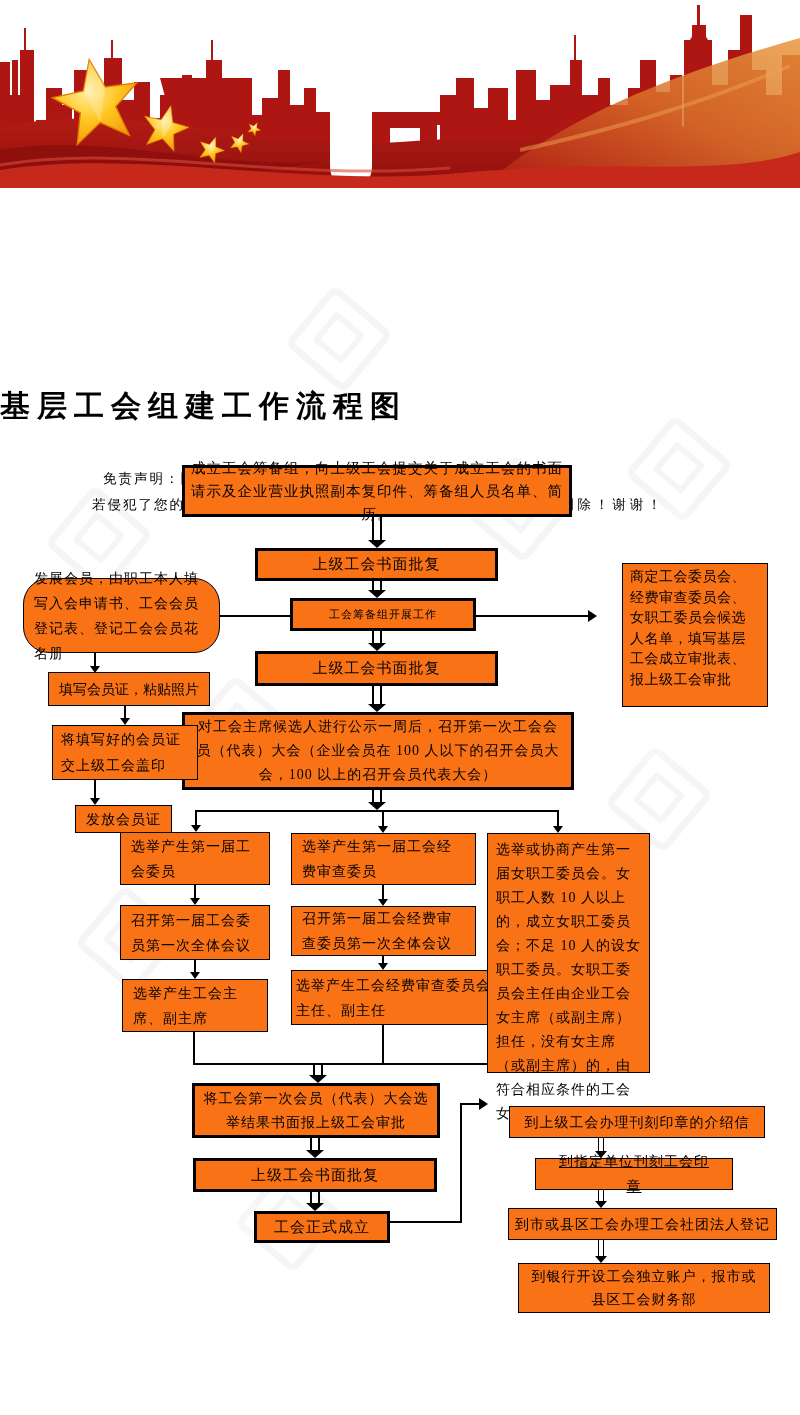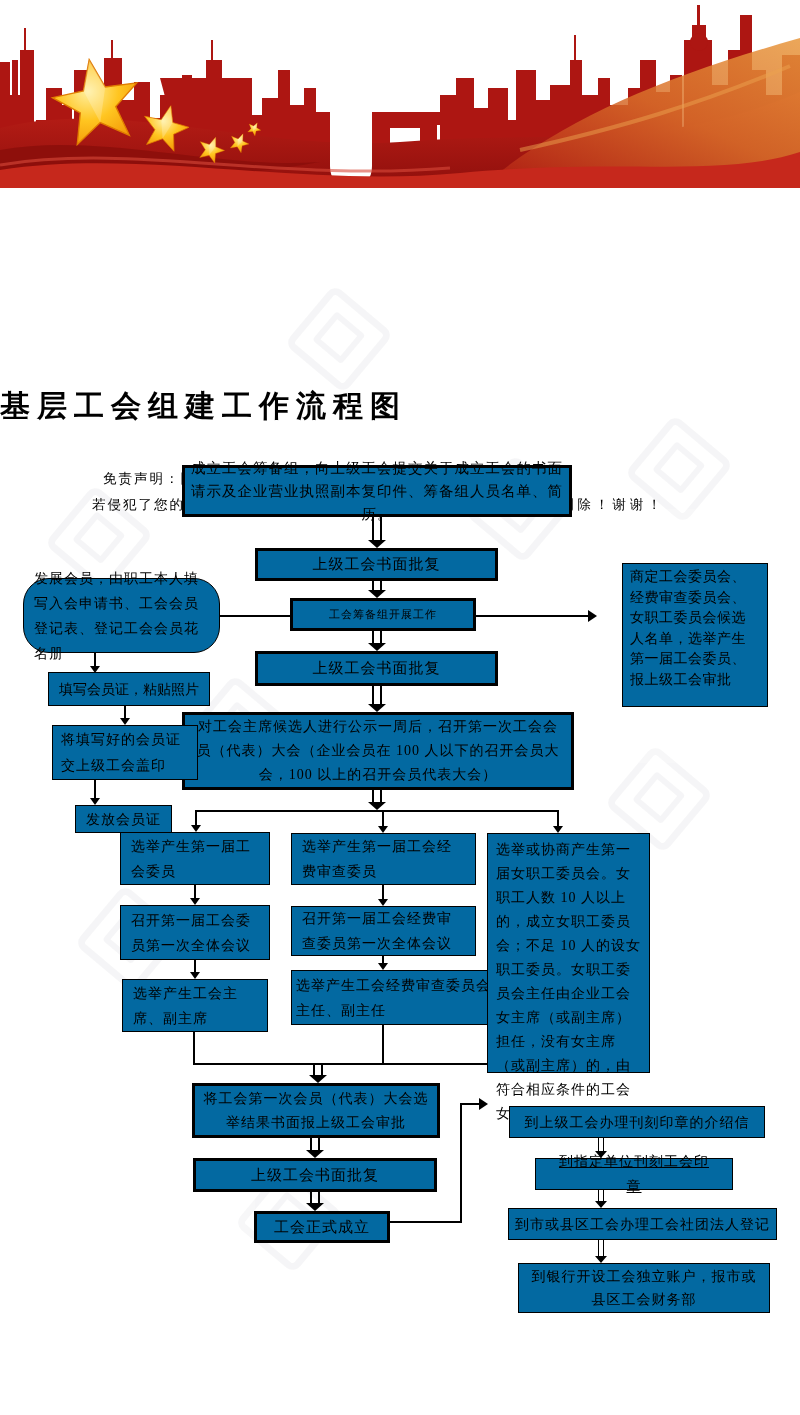--- a/index.html
+++ b/index.html
@@ -14,21 +14,21 @@
       opacity:.045;transform:rotate(40deg);z-index:0;}
   .wm:after{content:"";position:absolute;left:12px;top:12px;width:26px;height:26px;
       border:6px solid #3a3a55;border-radius:4px;}
 
   
   .title{position:absolute;left:0;top:386px;width:800px;text-align:left;
          font-size:30px;font-weight:bold;letter-spacing:7px;z-index:1;}
   .disc{position:absolute;font-size:13.5px;letter-spacing:2px;z-index:1;white-space:nowrap;}
 
   
-  .node{position:absolute;background:#0369a1;border:1.5px solid #000;box-sizing:border-box;
+  .node{position:absolute;background:#f97316;border:1.5px solid #000;box-sizing:border-box;
         font-size:14px;line-height:25px;letter-spacing:1px;padding:2px 9px;
         display:flex;align-items:center;z-index:2;}
   .node.center{justify-content:center;text-align:center;}
   .node.thick{border-width:3.5px;}
   .node.top{align-items:flex-start;}
 
   
   .hline,.vline{position:absolute;background:#000;z-index:1;}
   .hline{height:2px;} .vline{width:2px;}
 
@@ -140,21 +140,21 @@
   <div class="node thick center" style="left:182px;top:712px;width:392px;height:78px;line-height:24px;padding:2px 8px;">对工会主席候选人进行公示一周后，召开第一次工会会员（代表）大会（企业会员在 100 人以下的召开会员大会，100 以上的召开会员代表大会）</div>
 
   <div class="node" style="left:23px;top:578px;width:197px;height:75px;padding:2px 10px;border-radius:26px;">发展会员，由职工本人填写入会申请书、工会会员登记表、登记工会会员花名册</div>
 
   <div class="node center" style="left:48px;top:672px;width:162px;height:34px;padding:2px 4px;letter-spacing:0;">填写会员证，粘贴照片</div>
 
   <div class="node" style="left:52px;top:725px;width:146px;height:55px;line-height:26px;padding:2px 8px;">将填写好的会员证交上级工会盖印</div>
 
   <div class="node center" style="left:75px;top:805px;width:97px;height:28px;padding:1px 4px;">发放会员证</div>
 
-  <div class="node top" style="left:622px;top:563px;width:146px;height:144px;line-height:20.5px;padding:3px 7px;letter-spacing:.5px;">商定工会委员会、经费审查委员会、女职工委员会候选人名单，选举产生第一届工会委员、报上级工会审批</div>
+  <div class="node top" style="left:622px;top:563px;width:146px;height:144px;line-height:20.5px;padding:3px 7px;letter-spacing:.5px;">商定工会委员会、经费审查委员会、女职工委员会候选人名单，填写基层工会成立审批表、报上级工会审批</div>
 
   <div class="node" style="left:120px;top:832px;width:150px;height:53px;padding:2px 10px;">选举产生第一届工会委员</div>
   <div class="node" style="left:120px;top:905px;width:150px;height:55px;padding:2px 10px;">召开第一届工会委员第一次全体会议</div>
   <div class="node" style="left:122px;top:979px;width:146px;height:53px;padding:2px 10px;">选举产生工会主席、副主席</div>
 
   <div class="node" style="left:291px;top:833px;width:185px;height:52px;padding:2px 10px;">选举产生第一届工会经费审查委员</div>
   <div class="node" style="left:291px;top:906px;width:185px;height:50px;padding:2px 10px;">召开第一届工会经费审查委员第一次全体会议</div>
   <div class="node" style="left:291px;top:970px;width:218px;height:55px;padding:2px 4px;">选举产生工会经费审查委员会主任、副主任</div>
 
   <div class="node top" style="left:487px;top:833px;width:163px;height:240px;line-height:24px;padding:4px 8px;">选举或协商产生第一届女职工委员会。女职工人数 10 人以上的，成立女职工委员会；不足 10 人的设女职工委员。女职工委员会主任由企业工会女主席（或副主席）担任，没有女主席（或副主席）的，由符合相应条件的工会女职工委员担任。</div>

